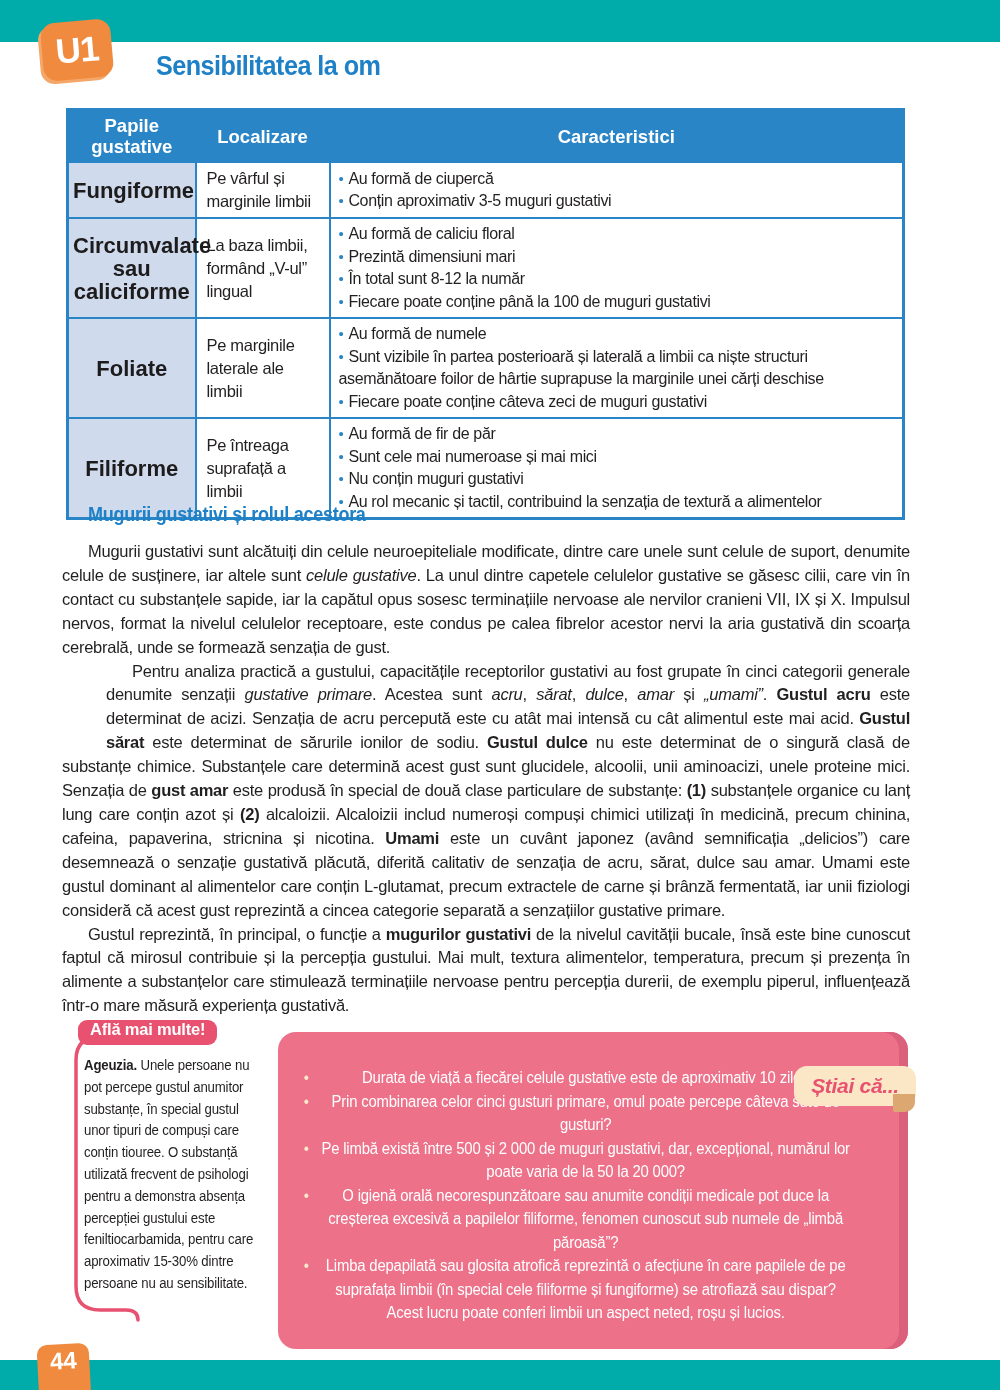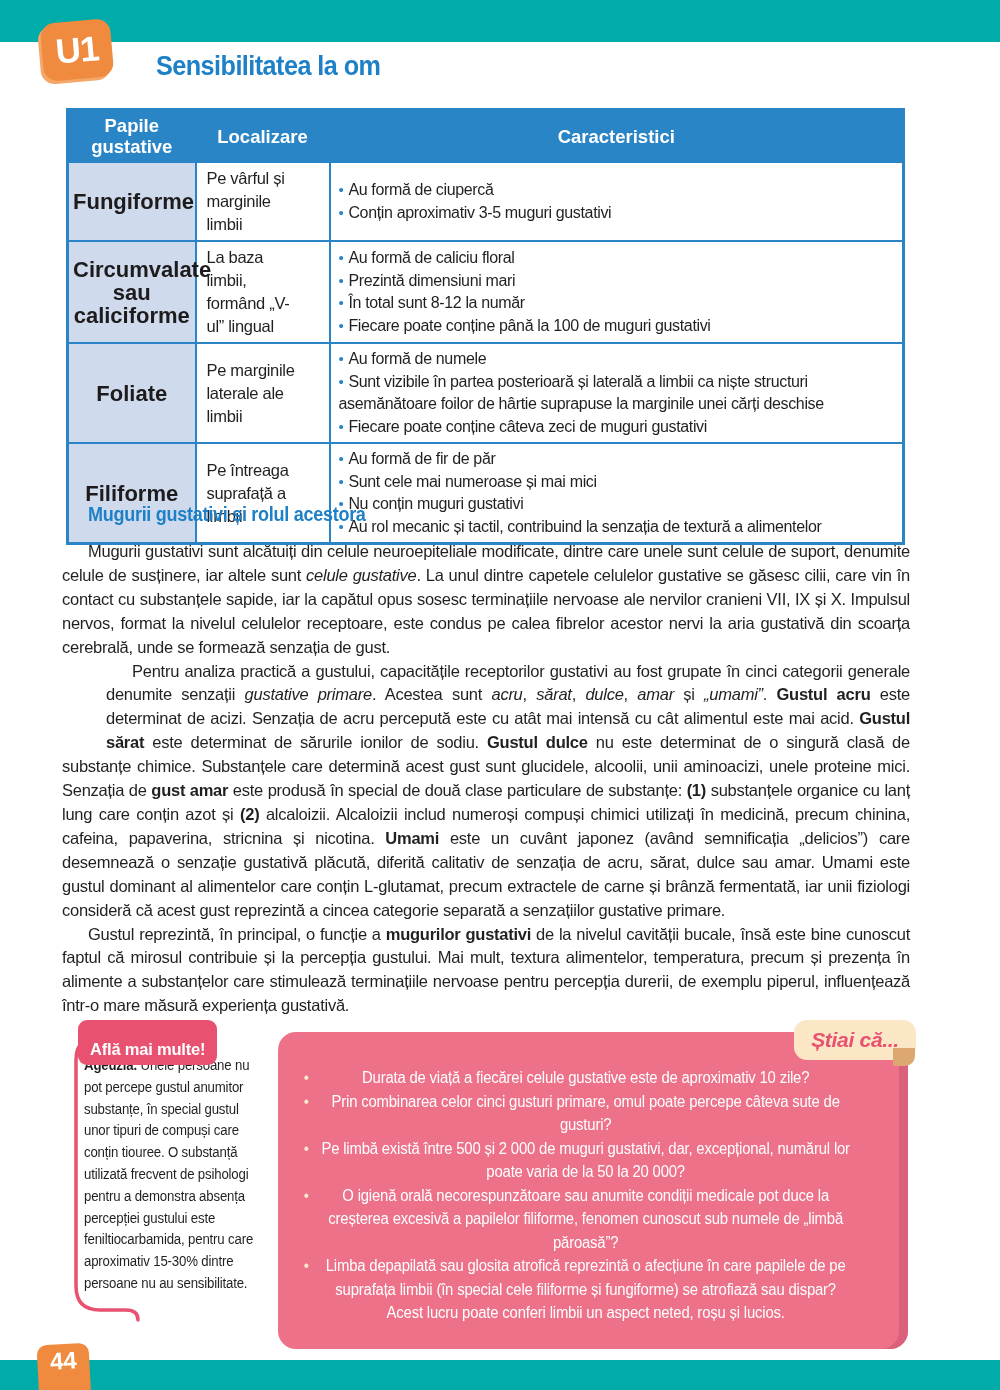--- a/index.html
+++ b/index.html
@@ -20,44 +20,44 @@
               letter-spacing:-0.6px;transform:scaleX(0.9);transform-origin:left top;white-space:nowrap;}
 
   
   table.taste{position:absolute;left:66px;top:108px;width:836px;border-collapse:collapse;
               border:3px solid #2a85c7;table-layout:fixed;}
   table.taste th,table.taste td{border:2px solid #2a85c7;}
   table.taste thead th{background:#2a85c7;color:#fff;font-size:18.5px;line-height:21px;
                        padding:4px 2px;text-align:center;font-weight:bold;}
   table.taste tbody th{background:#cfdaec;font-size:22px;font-weight:bold;color:#1d1b1c;
                        text-align:center;vertical-align:middle;line-height:23px;padding:2px 4px;}
-  td.loc{background:#fff;font-size:16.5px;line-height:23px;padding:4px 22px 4px 10px;
+  td.loc{background:#fff;font-size:16.5px;line-height:23px;padding:4px 10px 4px 10px;
          vertical-align:middle;letter-spacing:-0.3px;}
   td.chars{background:#fff;font-size:16px;line-height:22.5px;padding:4px 4px 4px 8px;
            vertical-align:middle;letter-spacing:-0.35px;margin-left:32px;}
   .tb{text-align:left;}
   .tb .dot{color:#2a85c7;margin-right:5px;font-size:15px;}
 
   
   .section-heading{position:absolute;left:88px;top:503px;font-size:20px;font-weight:bold;color:#1e80c6;
                    letter-spacing:-0.3px;transform:scaleX(0.9);transform-origin:left top;white-space:nowrap;}
   .bodytext{position:absolute;left:62px;top:540px;width:848px;font-size:16.5px;line-height:23.9px;
             text-align:justify;letter-spacing:-0.25px;}
   .bodytext p{margin:0;text-indent:26px;}
   .bodytext p:nth-of-type(2)::before{content:"";float:left;width:44px;height:72px;}
 
   
   .lm-bracket{position:absolute;left:64px;top:1010px;}
   .lm-label{position:absolute;left:78px;top:1020px;background:#e8516f;color:#fff;font-weight:bold;
-            font-size:16.5px;padding:20px 12px 6px;border-radius:9px;letter-spacing:-0.2px;z-index:2;}
+            font-size:16.5px;padding:0 12px 6px;border-radius:9px;letter-spacing:-0.2px;z-index:2;}
   .lm-text{position:absolute;left:84px;top:1054px;width:215px;transform:scaleX(0.853);
            transform-origin:left top;font-size:15.5px;line-height:21.8px;letter-spacing:-0.2px;}
 
   
-  .dyk-tab{position:absolute;left:794px;top:1020px;width:122px;height:40px;background:#fbe6c6;
+  .dyk-tab{position:absolute;left:794px;top:1066px;width:122px;height:40px;background:#fbe6c6;
            border-radius:13px;z-index:3;display:flex;align-items:center;justify-content:center;
            font-size:21px;font-weight:bold;font-style:italic;color:#e8516f;letter-spacing:-0.3px;}
   .dyk-tab::before{content:"";position:absolute;right:1px;bottom:-6px;width:22px;height:18px;
                    background:#dca770;border-radius:0 0 10px 2px;z-index:-1;}
   .dyk-box{position:absolute;left:278px;top:1032px;width:630px;min-height:288px;background:#ed7189;
            border-radius:18px;box-shadow:inset -9px 0 0 #da607b;z-index:2;box-sizing:border-box;
            padding:34px 30px 24px 24px;text-align:center;}
   .dyk-box ul{list-style:none;margin:0;padding:0;color:#fff;width:590px;transform:scaleX(0.93);
               transform-origin:left top;font-size:16px;line-height:23.5px;letter-spacing:-0.2px;}
   .dyk-box li{padding-left:20px;position:relative;}

